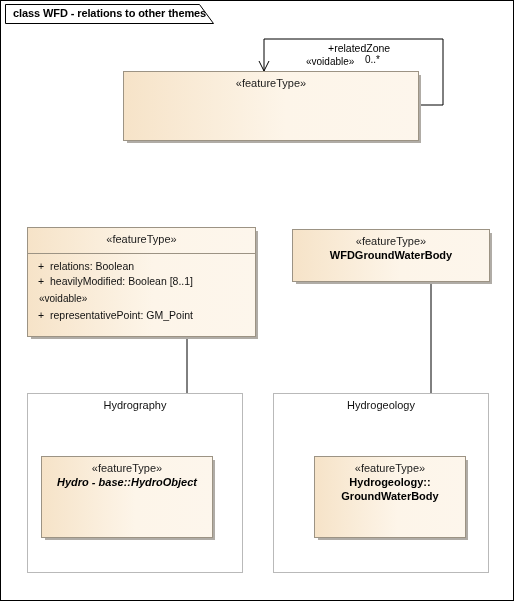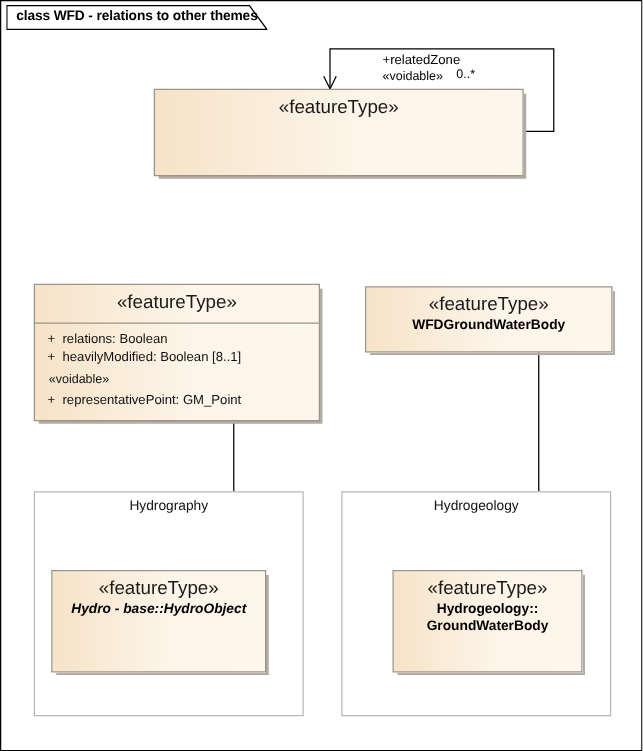--- a/index.html
+++ b/index.html
@@ -56,21 +56,21 @@
     border: 1px solid #9c9384;
     background: linear-gradient(to right, #f6e3c8 0%, #fdf5e9 55%, #fdf6ec 100%);
     box-shadow: 3px 3px 0 -1px #b0aca6;
   }
   .cls-head {
     padding: 5px 6px 6px 6px;
     text-align: center;
     line-height: 1.25;
   }
   .stereo {
-    font-size: 15px;
+    font-size: 11px;
     color: #1a1a1a;
     display: block;
   }
   .cname {
     font-size: 11px;
     font-weight: bold;
     color: #000000;
     display: block;
     white-space: pre-line;
   }
@@ -119,21 +119,21 @@
   }
 
   
   .elabel {
     position: absolute;
     font-size: 10.5px;
     color: #000000;
     white-space: nowrap;
     line-height: 1.35;
   }
-  .elabel .role { display: block; }
+  .elabel .role { display: block; margin-left: 22px; }
   .elabel .void { display: block; font-size: 10px; }
   .mult {
     position: absolute;
     font-size: 10px;
     color: #000000;
     white-space: nowrap;
   }
 </style>
 </head>
 <body>

